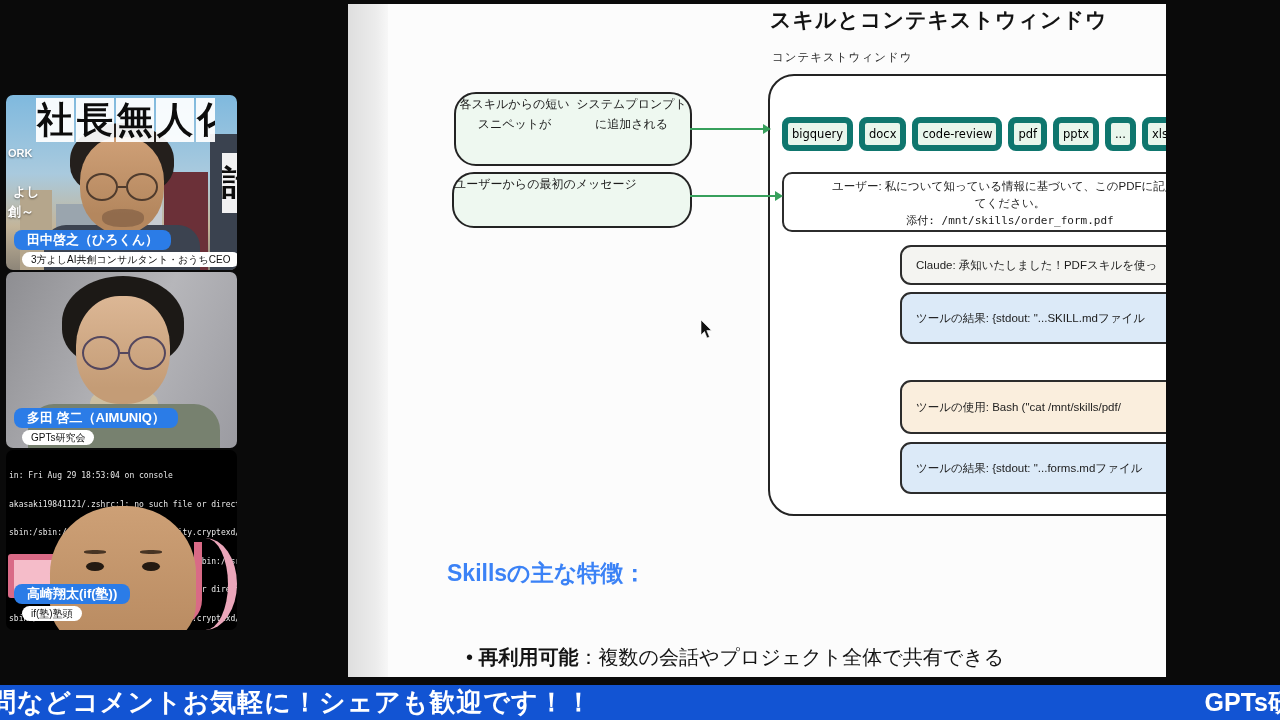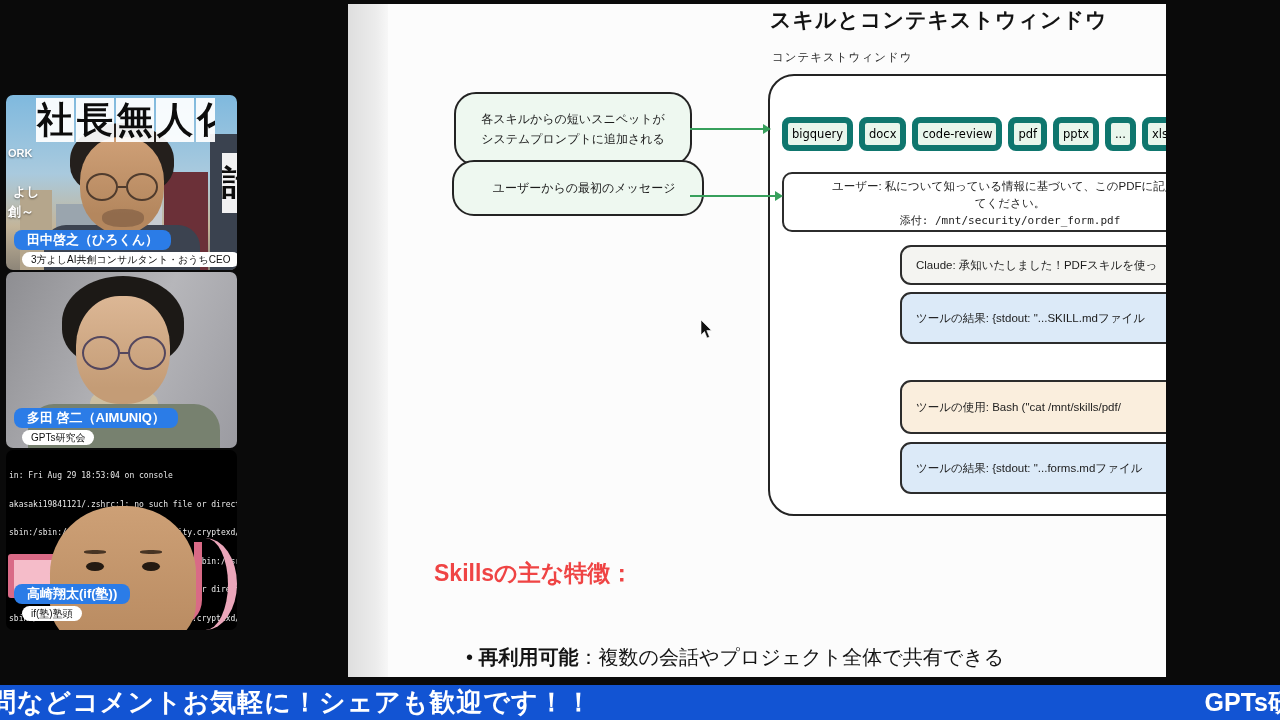--- a/index.html
+++ b/index.html
@@ -59,29 +59,29 @@
 
   .userbox{position:absolute;left:434px;top:168px;width:452px;height:52px;border-radius:10px;background:#fff;
         font-size:11.5px;line-height:17px;text-align:center;padding-top:4px;}
   .chatbox{position:absolute;left:552px;width:344px;border-radius:11px;font-size:11.5px;display:flex;align-items:center;padding-left:14px;white-space:nowrap;}
   .c-claude{top:241px;height:36px;background:#f4f4f1;}
   .c-blue1{top:288px;height:48px;background:#dceaf8;}
   .c-orange{top:376px;height:50px;background:#faeedd;}
   .c-blue2{top:438px;height:48px;background:#dceaf8;}
 
   .leftbox{position:absolute;border:2.5px solid #232323;border-radius:22px;background:#eef8f0;color:#1c1c1c;
-        font-size:12px;text-align:center;display:flex;flex-direction:column;justify-content:center;line-height:20px;}
+        font-size:12px;text-align:center;display:flex;flex-direction:row;justify-content:space-between;line-height:20px;}
   #lbox1{left:106px;top:88px;width:234px;height:70px;}
-  #lbox2{left:104px;top:156px;width:236px;height:52px;padding-left:12px;}
+  #lbox2{left:104px;top:168px;width:236px;height:52px;}
 
   .arrow{position:absolute;height:2px;background:#37a05c;}
   .arrow::after{content:"";position:absolute;right:-7px;top:-4px;border-left:8px solid #37a05c;
         border-top:5px solid transparent;border-bottom:5px solid transparent;}
 
-  .features-h{position:absolute;left:86px;top:554px;font-size:23px;font-weight:bold;color:#ef4444;}
+  .features-h{position:absolute;left:99px;top:554px;font-size:23px;font-weight:bold;color:#3b82f6;}
   .bullet{position:absolute;left:118px;top:640px;font-size:20px;color:#141414;white-space:nowrap;}
   .bullet .term-b{font-weight:bold;}
 
   
   #banner{position:absolute;left:0;top:685px;width:1280px;height:35px;background:#1254d3;overflow:hidden;}
   #banner .btext{position:absolute;left:-10px;top:0;color:#fff;font-weight:bold;font-size:26px;line-height:35px;letter-spacing:1px;white-space:nowrap;}
   #banner .bright{position:absolute;right:-13px;top:0;color:#fff;font-weight:bold;font-size:25px;line-height:35px;white-space:nowrap;}
 
   
   #cursor{position:absolute;left:700px;top:320px;z-index:20;}
@@ -186,21 +186,21 @@
     <span class="tag">code-review</span>
     <span class="tag">pdf</span>
     <span class="tag">pptx</span>
     <span class="tag">...</span>
     <span class="tag">xlsx</span>
   </div>
 
   <div class="userbox sketch">
     <div>ユーザー: 私について知っている情報に基づいて、このPDFに記入し</div>
     <div>てください。</div>
-    <div style="font-family:'DejaVu Sans Mono',monospace;font-size:11px;">添付: /mnt/security/order_form.pdf</div>
+    <div style="font-family:'DejaVu Sans Mono',monospace;font-size:11px;">添付: /mnt/skills/order_form.pdf</div>
   </div>
 
   <div class="chatbox sketch c-claude">Claude: 承知いたしました！PDFスキルを使っ</div>
   <div class="chatbox sketch c-blue1">ツールの結果: {stdout: "...SKILL.mdファイル</div>
   <div class="chatbox sketch c-orange">ツールの使用: Bash ("cat /mnt/skills/pdf/</div>
   <div class="chatbox sketch c-blue2">ツールの結果: {stdout: "...forms.mdファイル</div>
 
   <div class="leftbox" id="lbox1">
     <div>各スキルからの短いスニペットが</div>
     <div>システムプロンプトに追加される</div>

